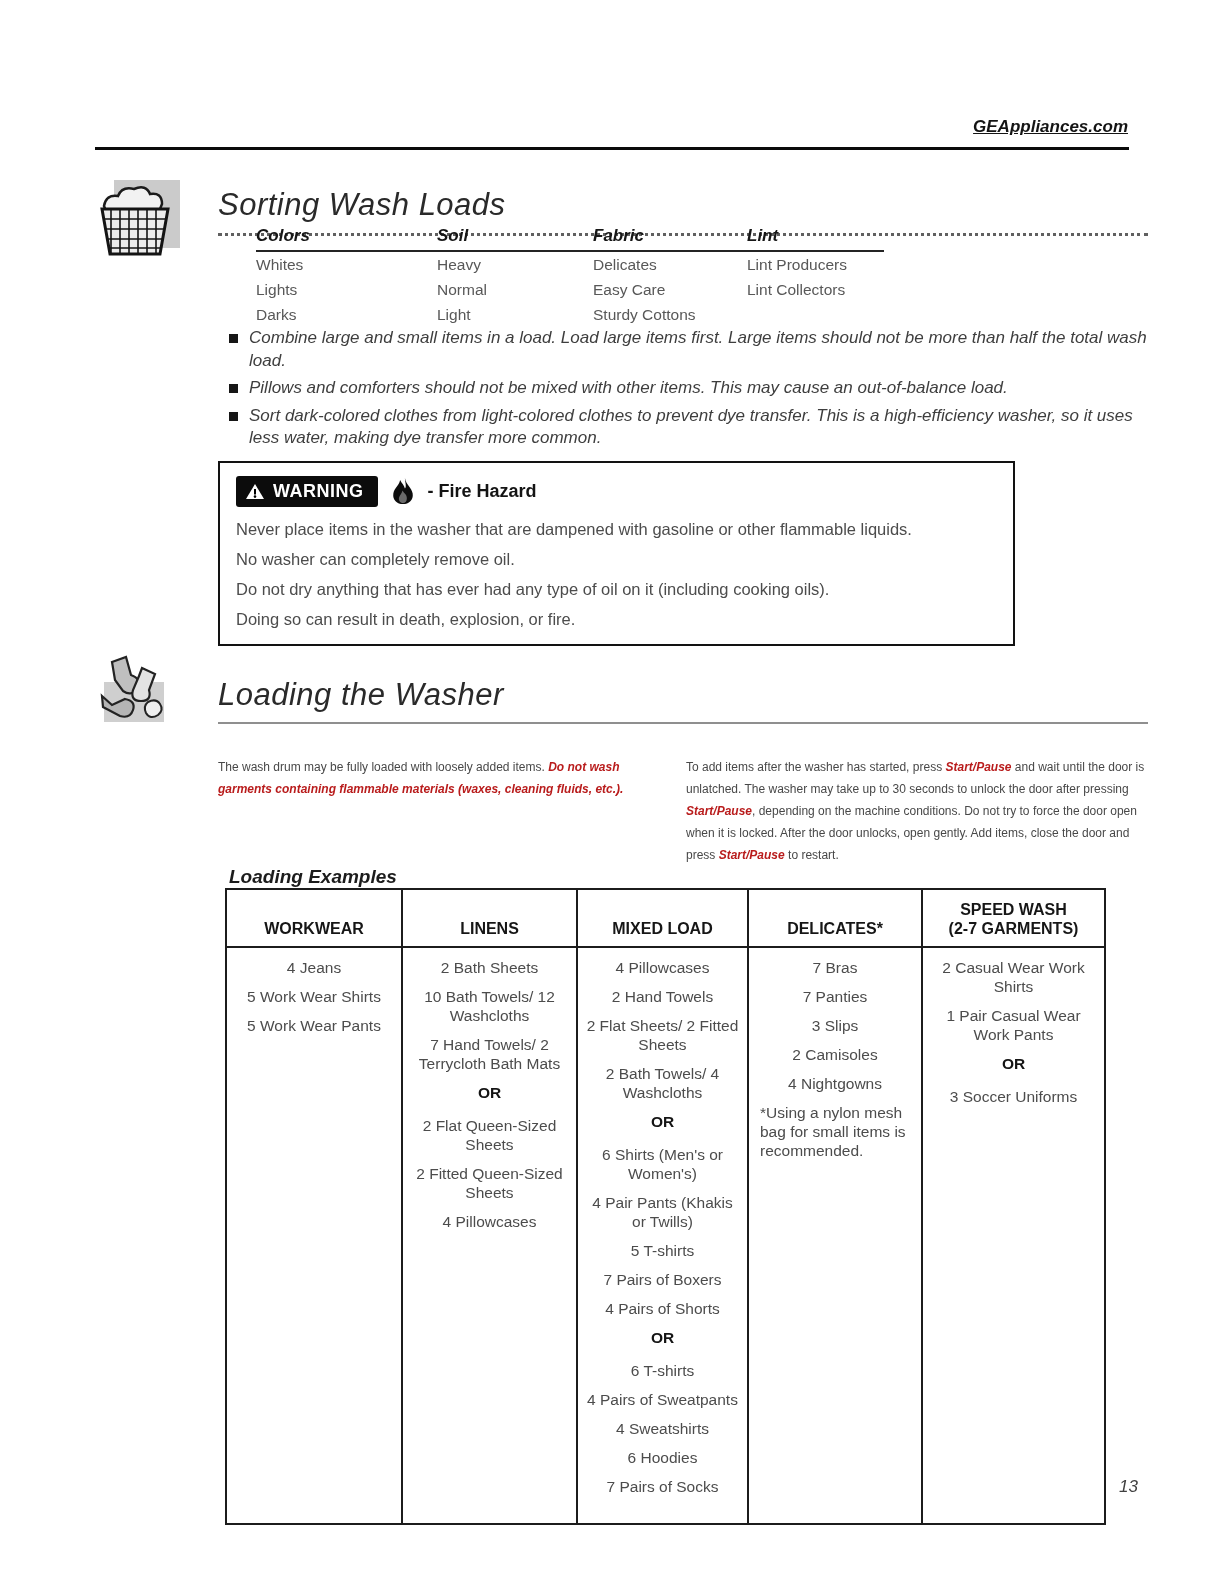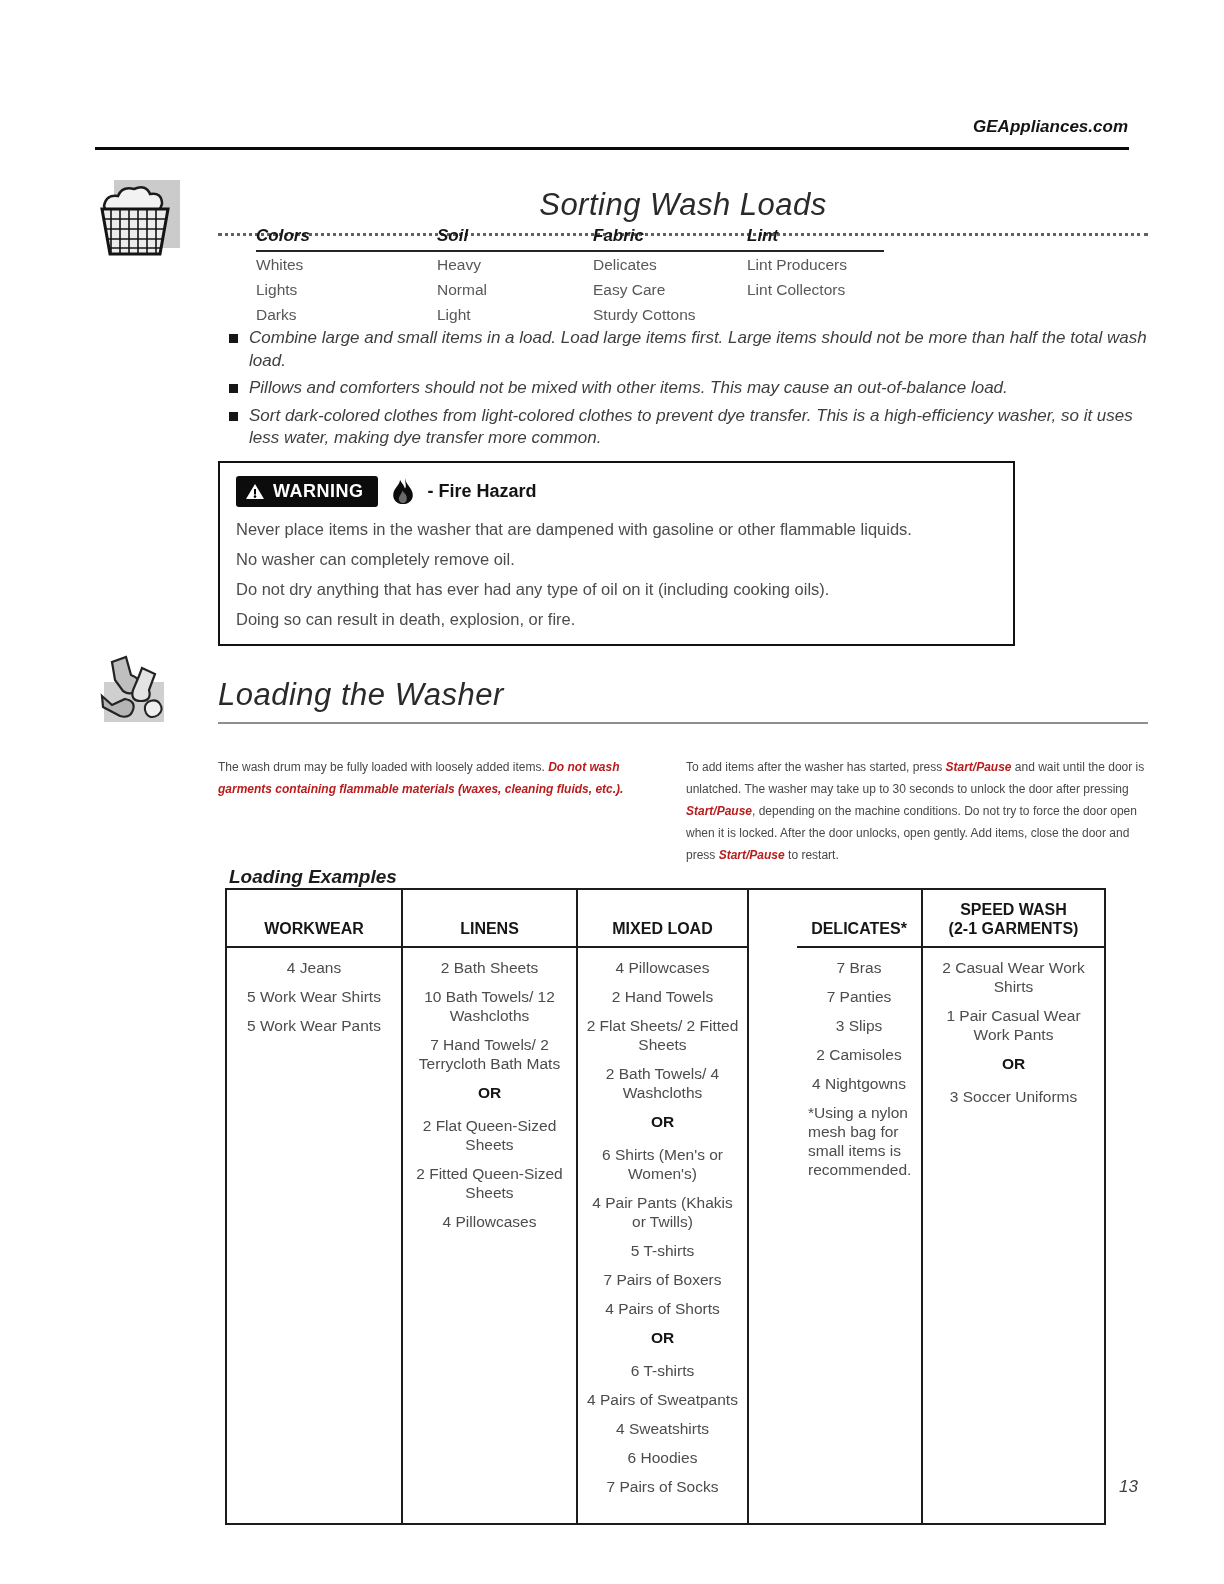--- a/index.html
+++ b/index.html
@@ -2,29 +2,29 @@
 <html><head>
 <meta charset="utf-8">
 <style>
   html,body{margin:0;padding:0;background:#e8e8e8;}
   .page{
     position:relative; width:1224px; height:1584px; background:#ffffff;
     font-family:"Liberation Sans", sans-serif; color:#4a4a4a; overflow:hidden;
     margin:0 auto;
   }
   
-  .site-link{position:absolute; top:117px; right:96px; font-size:17px; font-weight:700; font-style:italic; color:#141414;}
+  .site-link{position:absolute; top:117px; right:96px; font-size:17px; font-weight:700; font-style:italic; color:#141414;text-decoration:underline;}
   .top-rule{position:absolute; top:147px; left:95px; width:1034px; height:3px; background:#0a0a0a;}
 
   
   .section-title{
     position:absolute; left:218px; width:930px;
     font-size:31px; font-style:italic; font-weight:400; color:#2a2a2a; letter-spacing:.5px;
   }
-  .sorting-title{top:166px; padding-bottom:10px; border-bottom:3px dotted #606060;text-align:center;}
+  .sorting-title{top:166px; padding-bottom:10px; border-bottom:3px dotted #606060;}
   .loading-title{top:656px; padding-bottom:9px; border-bottom:2px solid #8f8f8f;}
 
   .icon-block{position:absolute;}
   .basket-icon{left:90px; top:166px;}
   .clothes-icon{left:84px; top:650px;}
 
   
   .sort-table{position:absolute; left:256px; top:226px; width:628px;}
   .sort-head{display:grid; grid-template-columns:181px 156px 154px 137px; border-bottom:2px solid #242424; padding-bottom:4px;}
   .sort-head span{font-size:17px; font-weight:700; font-style:italic; color:#171717;}
@@ -53,21 +53,21 @@
   .intro-right{left:686px; width:464px;}
   .seg.b,.seg.em{font-weight:700; font-style:italic; color:#b91c1c;}
 
   .examples-title{position:absolute; left:229px; top:850px; font-size:19px; font-weight:700; font-style:italic; color:#1c1c1c;}
 
   
   .examples-table{position:absolute; left:225px; top:888px; width:881px; height:637px;
     border:2.5px solid #1c1c1c; box-sizing:border-box; display:flex; background:#fff;}
   .col{box-sizing:border-box; border-right:2px solid #1c1c1c; display:flex; flex-direction:column;}
   .col-workwear{flex:0 0 176px;} .col-linens{flex:0 0 175px;} .col-mixed{flex:0 0 171px;}
-  .col-delicates{flex:0 0 174px;padding-left:48px;} .col-speed{flex:1; border-right:none;}
+  .col-delicates{flex:0 0 174px;} .col-speed{flex:1; border-right:none;}
   .col-header{height:58px; box-sizing:border-box; display:flex; align-items:flex-end; justify-content:center;
     text-align:center; font-weight:700; font-size:16px; line-height:19px; color:#161616;
     border-bottom:2px solid #1c1c1c; padding:5px 4px 8px; white-space:pre-line;}
   .col-body{padding:10px 7px 6px; overflow:hidden;}
   .cell-item{text-align:center; font-size:15.5px; line-height:19px; color:#4c4c4c; margin:0 0 10px;}
   .cell-item.or{font-weight:700; color:#141414; margin:5px 0 14px;}
   .cell-item.note{text-align:left; padding-left:4px;}
 
   .page-number{position:absolute; top:1477px; right:86px; font-size:17px; color:#3f3f3f;font-style:italic;}
 </style>
@@ -258,21 +258,21 @@
           <div class="cell-item">7 Panties</div>
           <div class="cell-item">3 Slips</div>
           <div class="cell-item">2 Camisoles</div>
           <div class="cell-item">4 Nightgowns</div>
           <div class="cell-item note">*Using a nylon mesh bag for small items is recommended.</div>
         </div>
     </div>
 
     <div class="col col-speed">
       <div class="col-header">SPEED WASH
-(2-1 GARMENTS)</div>
+(2-7 GARMENTS)</div>
       <div class="col-body">
 
       <div class="cell-item">2 Casual Wear Work Shirts</div>
           <div class="cell-item">1 Pair Casual Wear Work Pants</div>
           <div class="cell-item or">OR</div>
           <div class="cell-item">3 Soccer Uniforms</div>
         </div>
     </div>
 
   </div>

